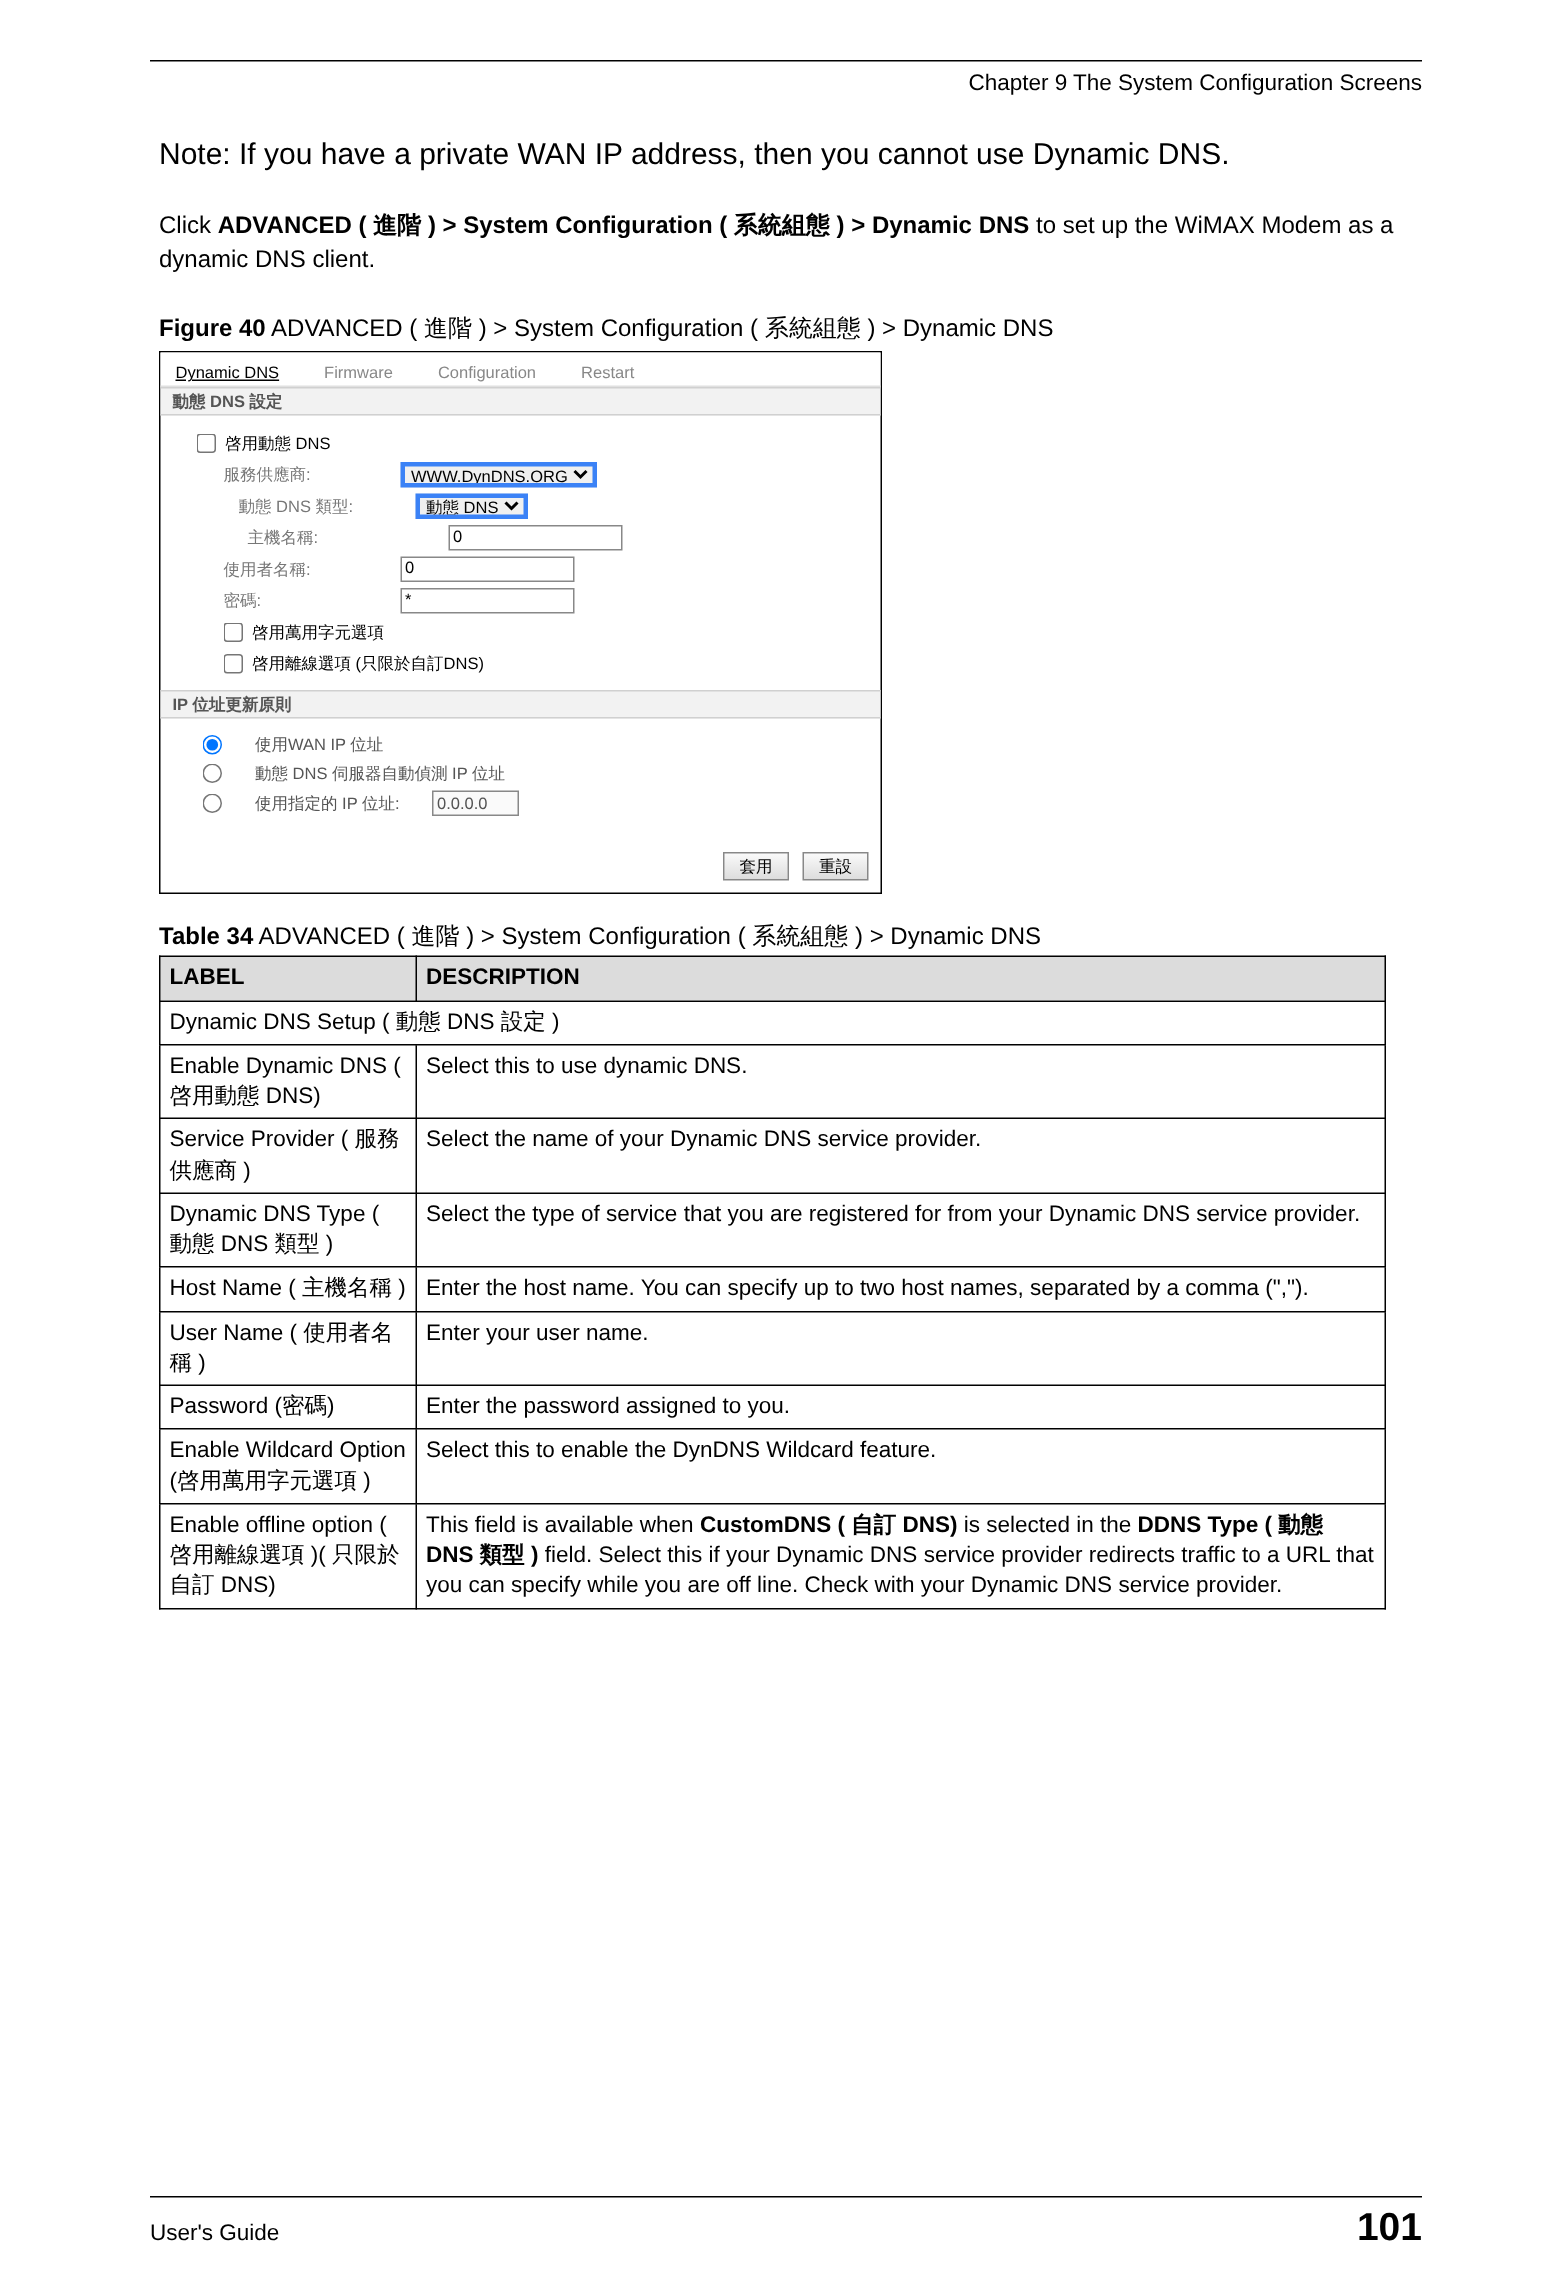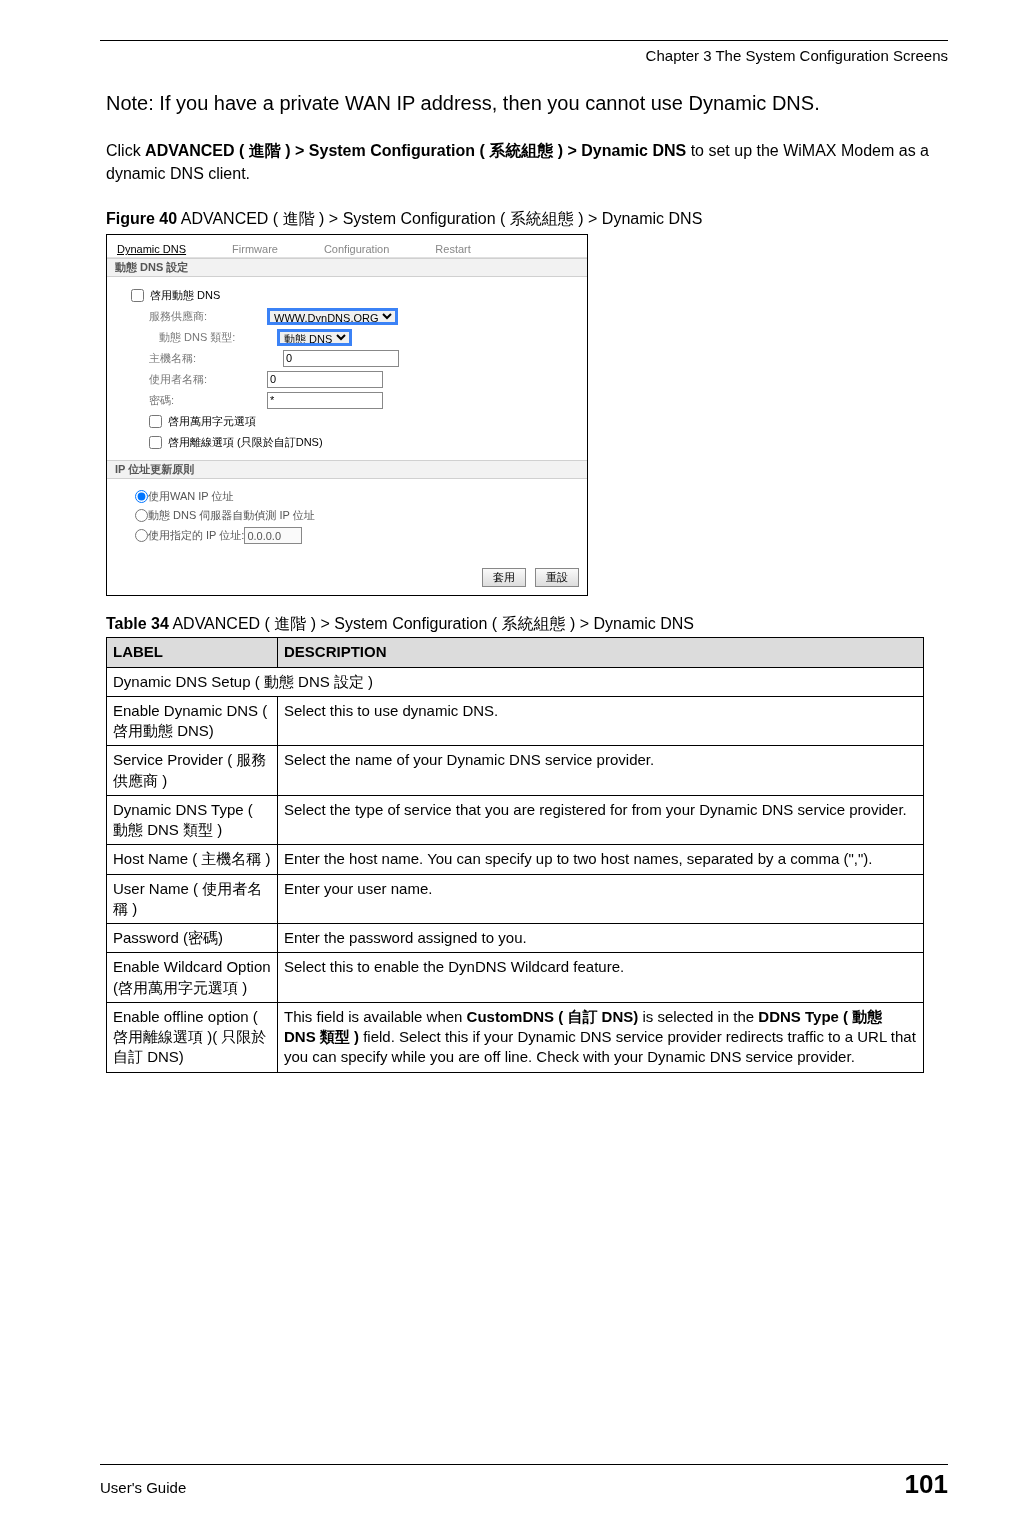--- a/index.html
+++ b/index.html
@@ -48,21 +48,21 @@
     font-family: Tahoma, sans-serif;
     font-size: 11px;
     color: #000;
     background: #fff;
   }
   .tabs-row {
     display: flex;
     align-items: flex-end;
     padding: 6px 8px 0 8px;
     background: #fff;
-    gap: 42px;
+    gap: 26px;
     border-bottom: 1px solid #e0e0e0;
   }
   .tab {
     padding: 2px 2px;
     color: #888;
     font-size: 11px;
   }
   .tab.active {
     color: #000;
     text-decoration: underline;
@@ -90,21 +90,21 @@
     width: 112px;
     color: #777;
     font-size: 11px;
   }
   .radio-body {
     padding: 6px 8px 16px 28px;
   }
   .radio-row {
     display: flex;
     align-items: center;
-    gap: 0;
+    gap: 22px;
     margin: 4px 0;
     font-size: 11px;
     color: #555;
   }
   select.s-select {
     font-size: 11px;
     height: 17px;
     border: 3px solid #3b82f6;
     background: #f0f0f0;
   }
@@ -177,21 +177,21 @@
     align-items: baseline;
   }
   .footer-left { font-size: 15px; }
   .footer-right { font-size: 26px; font-weight: 700; }
 </style>
 </head>
 <body>
 
 <div class="page">
   <div class="hr-top"></div>
-  <div class="chapter-line">Chapter 3 The System Configuration Screens</div>
+  <div class="chapter-line">Chapter 9 The System Configuration Screens</div>
 
   <p class="note-line">Note: If you have a private WAN IP address, then you cannot use Dynamic DNS.</p>
 
   <p class="click-para">
     <span>Click </span><b>ADVANCED ( 進階 ) &gt; System Configuration ( 系統組態 ) &gt; Dynamic DNS</b><span> to set up the WiMAX Modem as a dynamic DNS client.</span>
   </p>
 
   <p class="fig-caption">
     <b>Figure 40</b><span>   ADVANCED ( 進階 ) &gt; System Configuration ( 系統組態 ) &gt; Dynamic DNS</span>
   </p>
@@ -216,21 +216,21 @@
         <select class="s-select">
           <option>WWW.DynDNS.ORG</option>
         </select>
       </div>
       <div class="form-row" style="margin-left:28px;">
         <span class="form-label">動態 DNS 類型:</span>
         <select class="s-select">
           <option>動態 DNS</option>
         </select>
       </div>
-      <div class="form-row" style="margin-left:18px;gap:22px;">
+      <div class="form-row" style="margin-left:34px;gap:22px;">
         <span class="form-label">主機名稱:</span>
         <input type="text" class="s-text" value="0" style="">
       </div>
       <div class="form-row" style="margin-left:18px;">
         <span class="form-label">使用者名稱:</span>
         <input type="text" class="s-text" value="0" style="">
       </div>
       <div class="form-row" style="margin-left:18px;">
         <span class="form-label">密碼:</span>
         <input type="text" class="s-text" value="*" style="">

